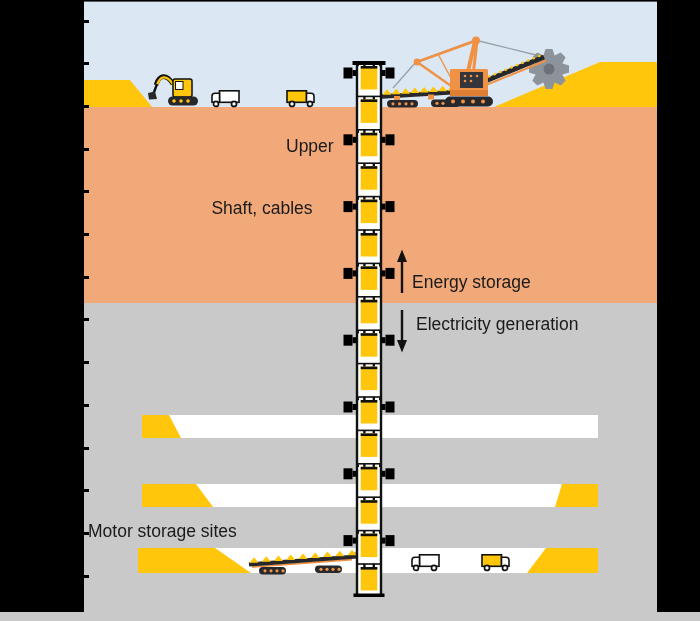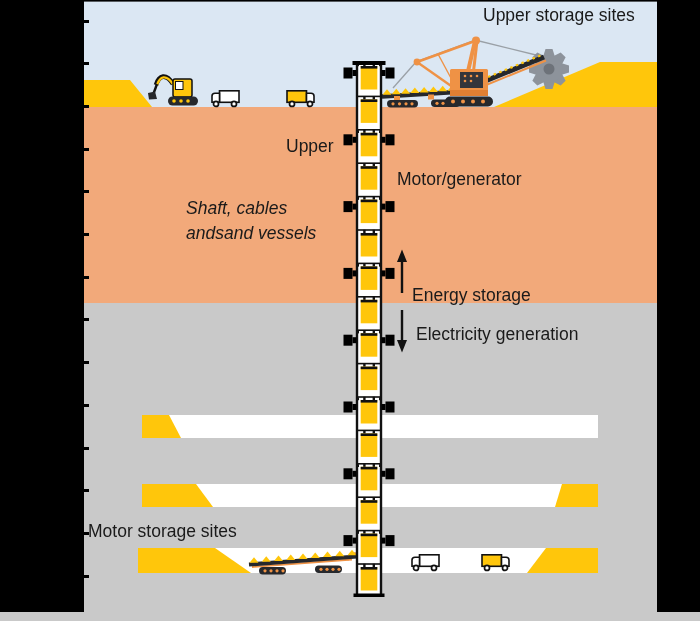--- a/index.html
+++ b/index.html
@@ -7,21 +7,21 @@
           font-family:"Liberation Sans", sans-serif;}
   .sky{position:absolute;left:84px;top:0;width:573px;height:107px;background:#dbe7f3;z-index:1;}
   .soil{position:absolute;left:84px;top:107px;width:573px;height:196px;background:#f2a97a;z-index:1;}
   .scene{position:absolute;left:0;top:0;width:700px;height:621px;z-index:2;}
   .bar-left{position:absolute;left:0;top:0;width:84px;height:612px;background:#000;z-index:3;}
   .bar-right{position:absolute;left:657px;top:0;width:43px;height:612px;background:#000;z-index:3;}
   #ticks{position:absolute;left:0;top:0;width:0;height:0;z-index:4;}
   .tick{position:absolute;width:5px;height:3px;background:#000;}
   .lbl{position:absolute;z-index:5;color:#1a1a1a;font-size:17.5px;line-height:1.2;white-space:nowrap;}
   .lbl2{position:absolute;z-index:5;color:#1a1a1a;font-size:17.5px;line-height:25px;
-        width:152px;white-space:nowrap;font-style:italic;}
+        width:152px;text-align:center;white-space:nowrap;}
 </style>
 </head>
 <body>
 
 <div class="canvas">
 
   <div class="sky"></div>
   <div class="soil"></div>
 
   <svg class="scene" viewBox="0 0 700 621">
@@ -347,23 +347,20 @@
       <div class="tick" style="left:84px;top:275.7px"></div>
       <div class="tick" style="left:84px;top:318.4px"></div>
       <div class="tick" style="left:84px;top:361.1px"></div>
       <div class="tick" style="left:84px;top:403.8px"></div>
       <div class="tick" style="left:84px;top:446.5px"></div>
       <div class="tick" style="left:84px;top:489.2px"></div>
       <div class="tick" style="left:84px;top:531.9px"></div>
       <div class="tick" style="left:84px;top:574.6px"></div>
     </div>
 
-  <div class="lbl" style="left:483px;top:5px">Upper storage sites</div>
   <div class="lbl" style="left:286px;top:136px">Upper</div>
-  <div class="lbl" style="left:397px;top:169px">Motor/generator</div>
   <div class="lbl2" style="left:186px;top:196px">
     <div>Shaft, cables</div>
-    <div>andsand vessels</div>
   </div>
-  <div class="lbl" style="left:412px;top:285px">Energy storage</div>
-  <div class="lbl" style="left:416px;top:324px">Electricity generation</div>
+  <div class="lbl" style="left:412px;top:272px">Energy storage</div>
+  <div class="lbl" style="left:416px;top:314px">Electricity generation</div>
   <div class="lbl" style="left:88px;top:521px">Motor storage sites</div>
 </div>
 
 </body></html>

